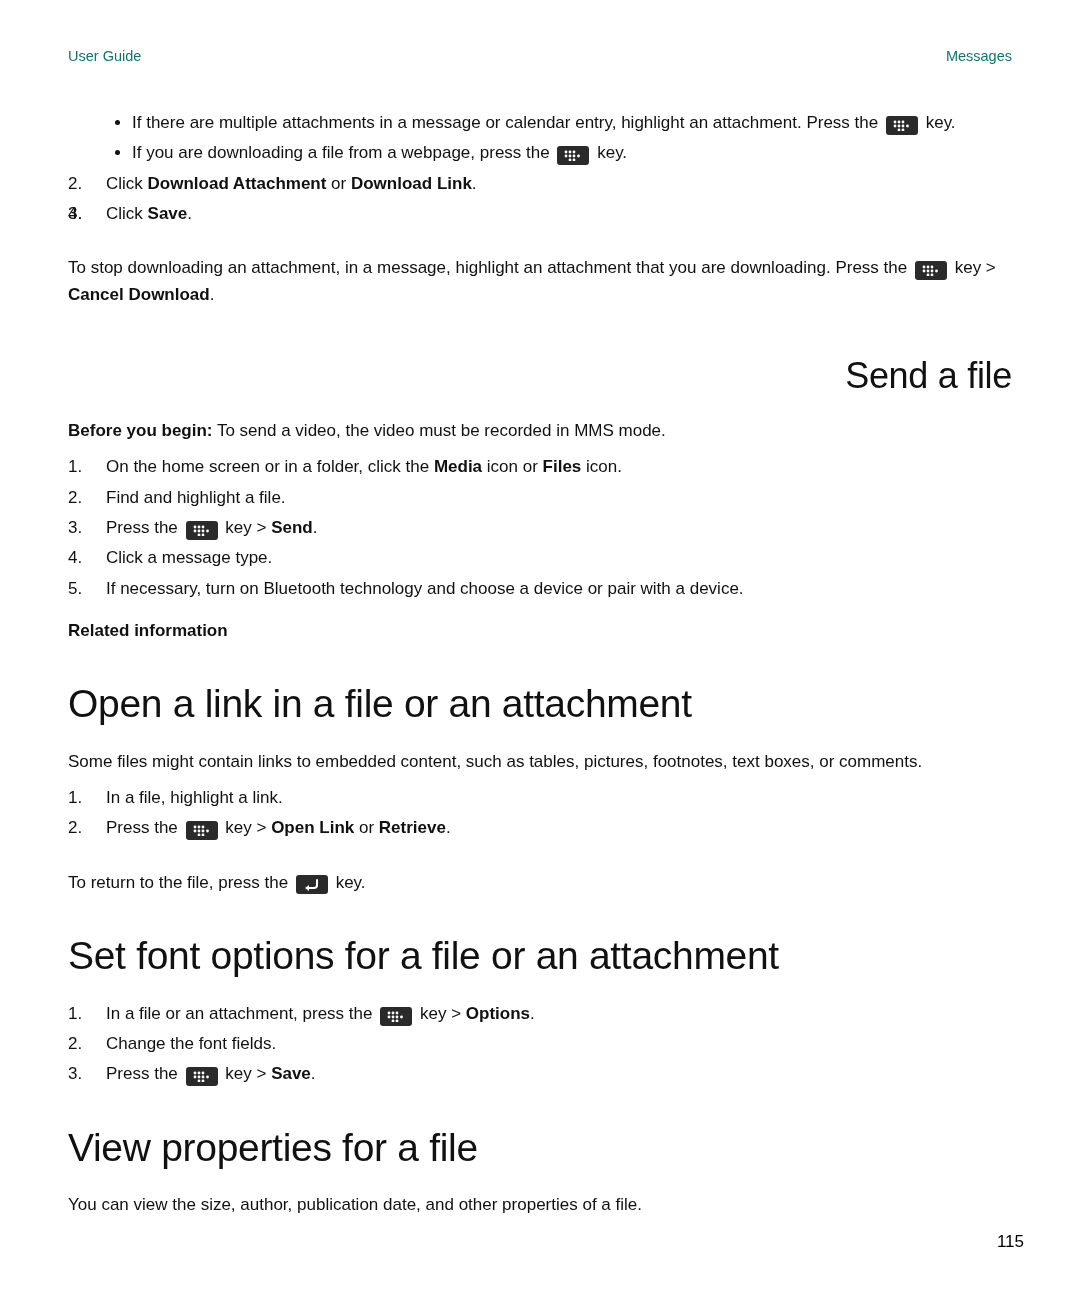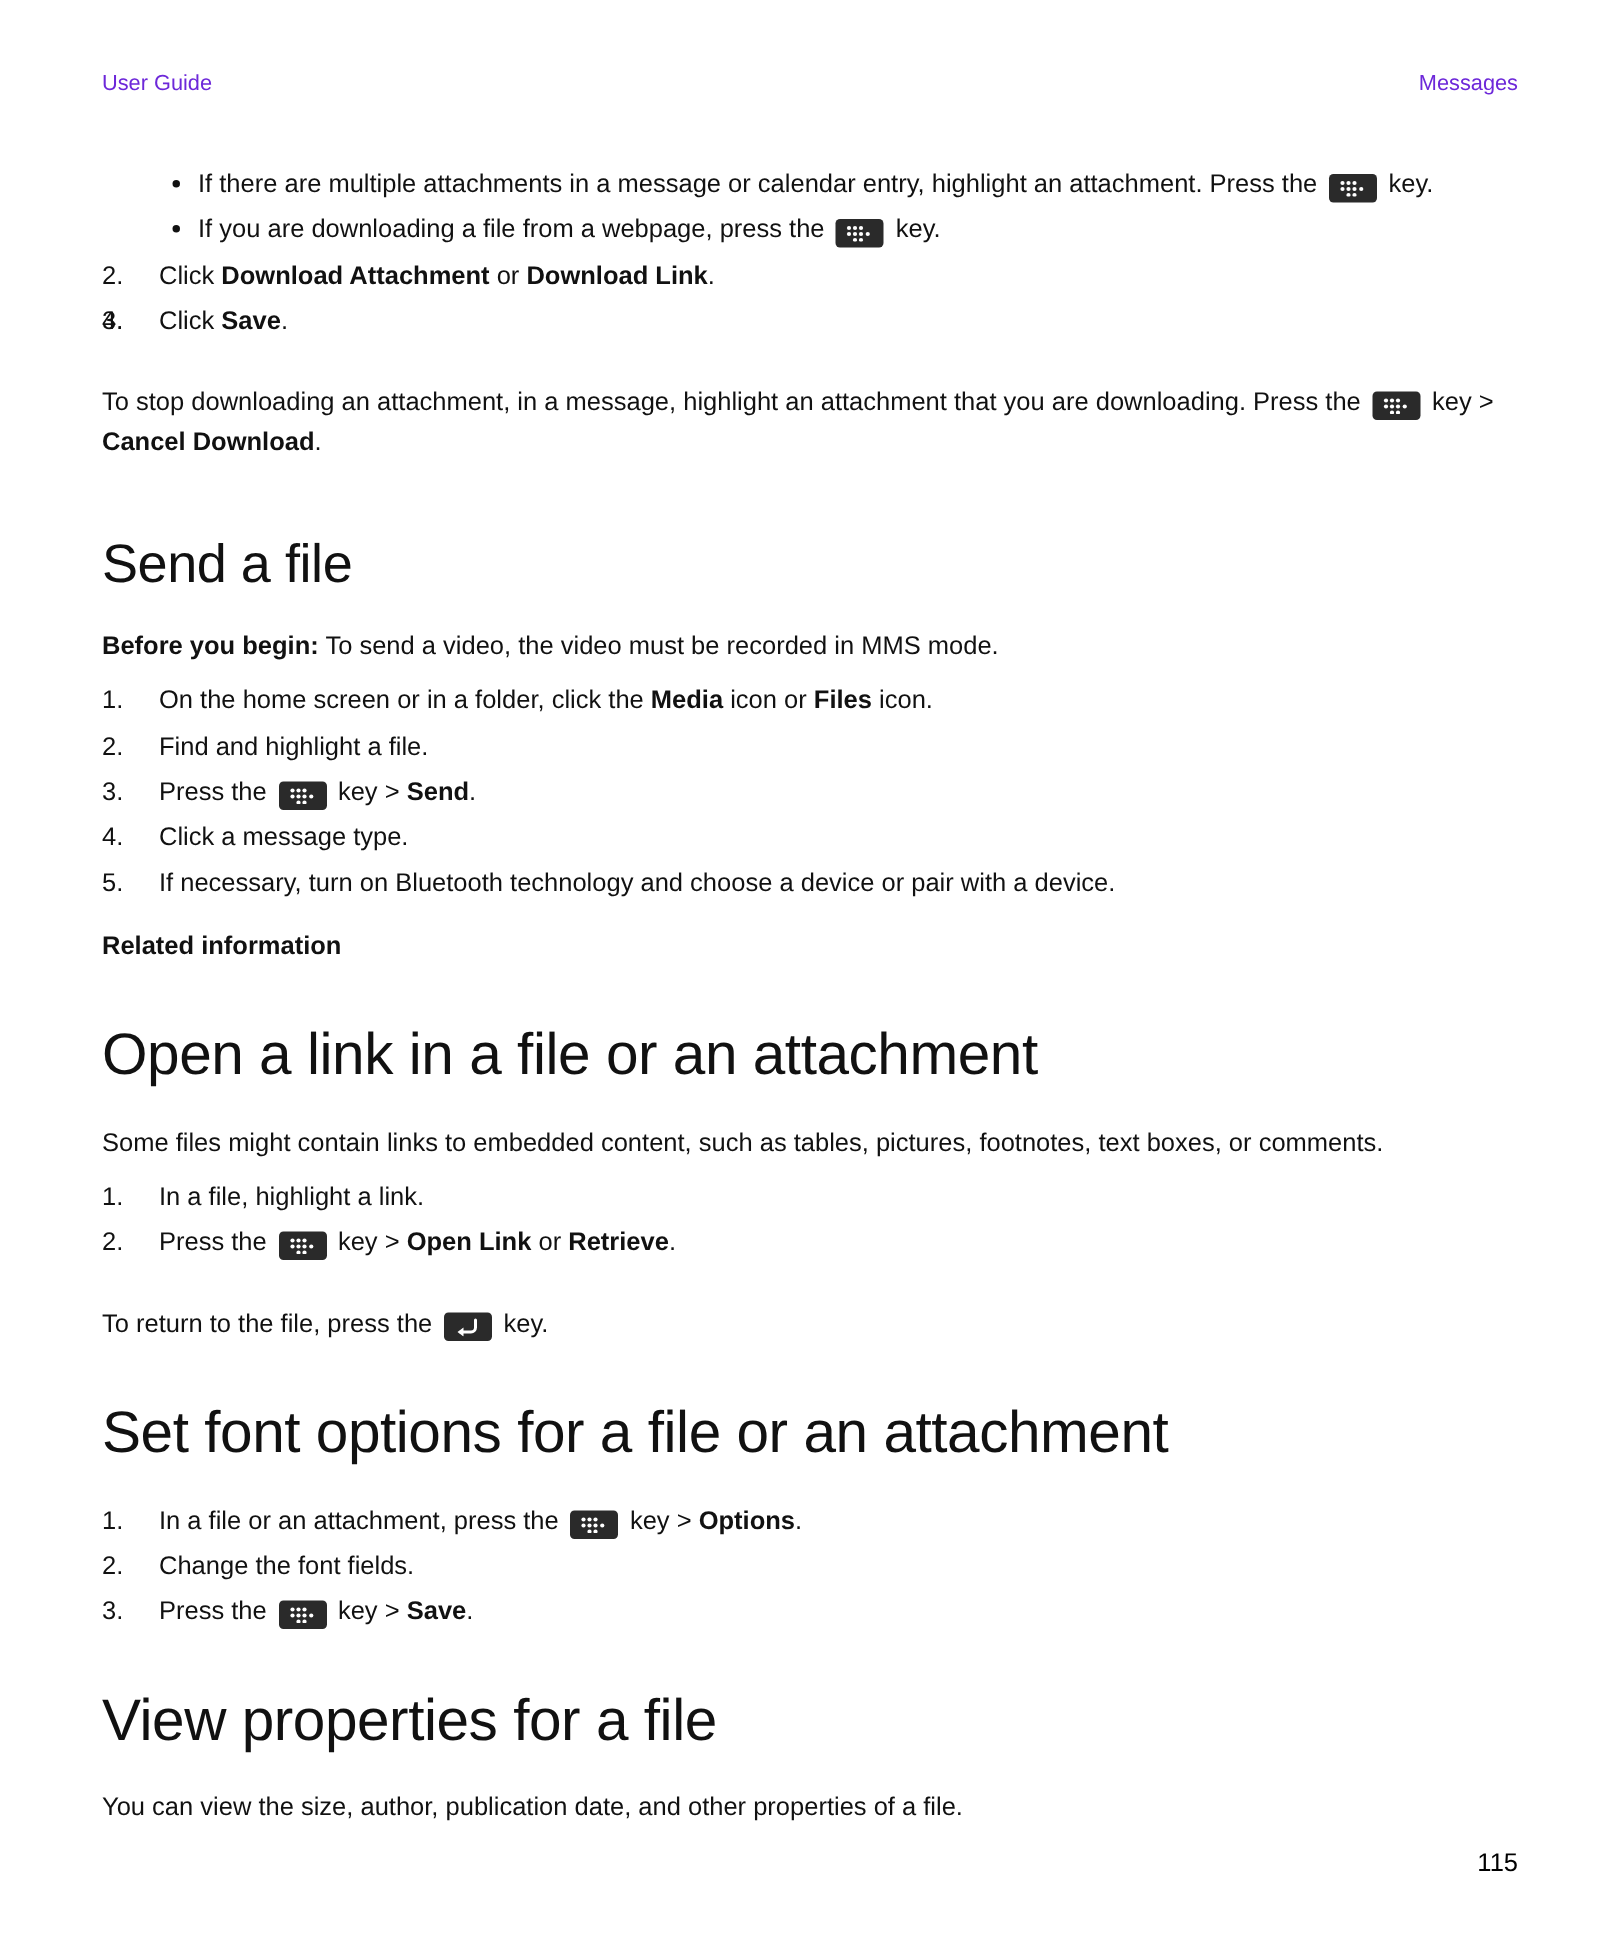--- a/index.html
+++ b/index.html
@@ -15,21 +15,21 @@
     width: 1080px;
     height: 1296px;
     position: relative;
     box-sizing: border-box;
     padding: 48px 68px 56px 68px;
   }
   .header-row {
     display: flex;
     justify-content: space-between;
     font-size: 14.5px;
-    color: #6d28d9;
+    color: #0f766e;
     margin-bottom: 46px;
   }
   .content {
     font-size: 17px;
     line-height: 1.55;
     color: #111;
   }
 
   
   ol.steps {
@@ -66,38 +66,39 @@
   p.tight { margin-top: 10px; margin-bottom: 10px; }
 
   h2.section {
     font-size: 39px;
     font-weight: 400;
     margin: 30px 0 14px 0;
     letter-spacing: -0.3px;
   }
   h2.big {
     font-size: 36px;
+    text-align: right;
   }
   h2.send { margin-top: 40px; }
 
   strong, b { font-weight: 700; }
 
   .related-hdr {
     font-weight: 700;
     margin-top: 16px;
     margin-bottom: 2px;
   }
   .link {
     color: #0066b3;
     text-decoration: none;
   }
 
   .page-number {
     position: absolute;
-    right: 68px;
+    right: 56px;
     bottom: 44px;
     font-size: 17px;
   }
 
   
   .key {
     display: inline-flex;
     align-items: center;
     justify-content: center;
     vertical-align: -3px;

